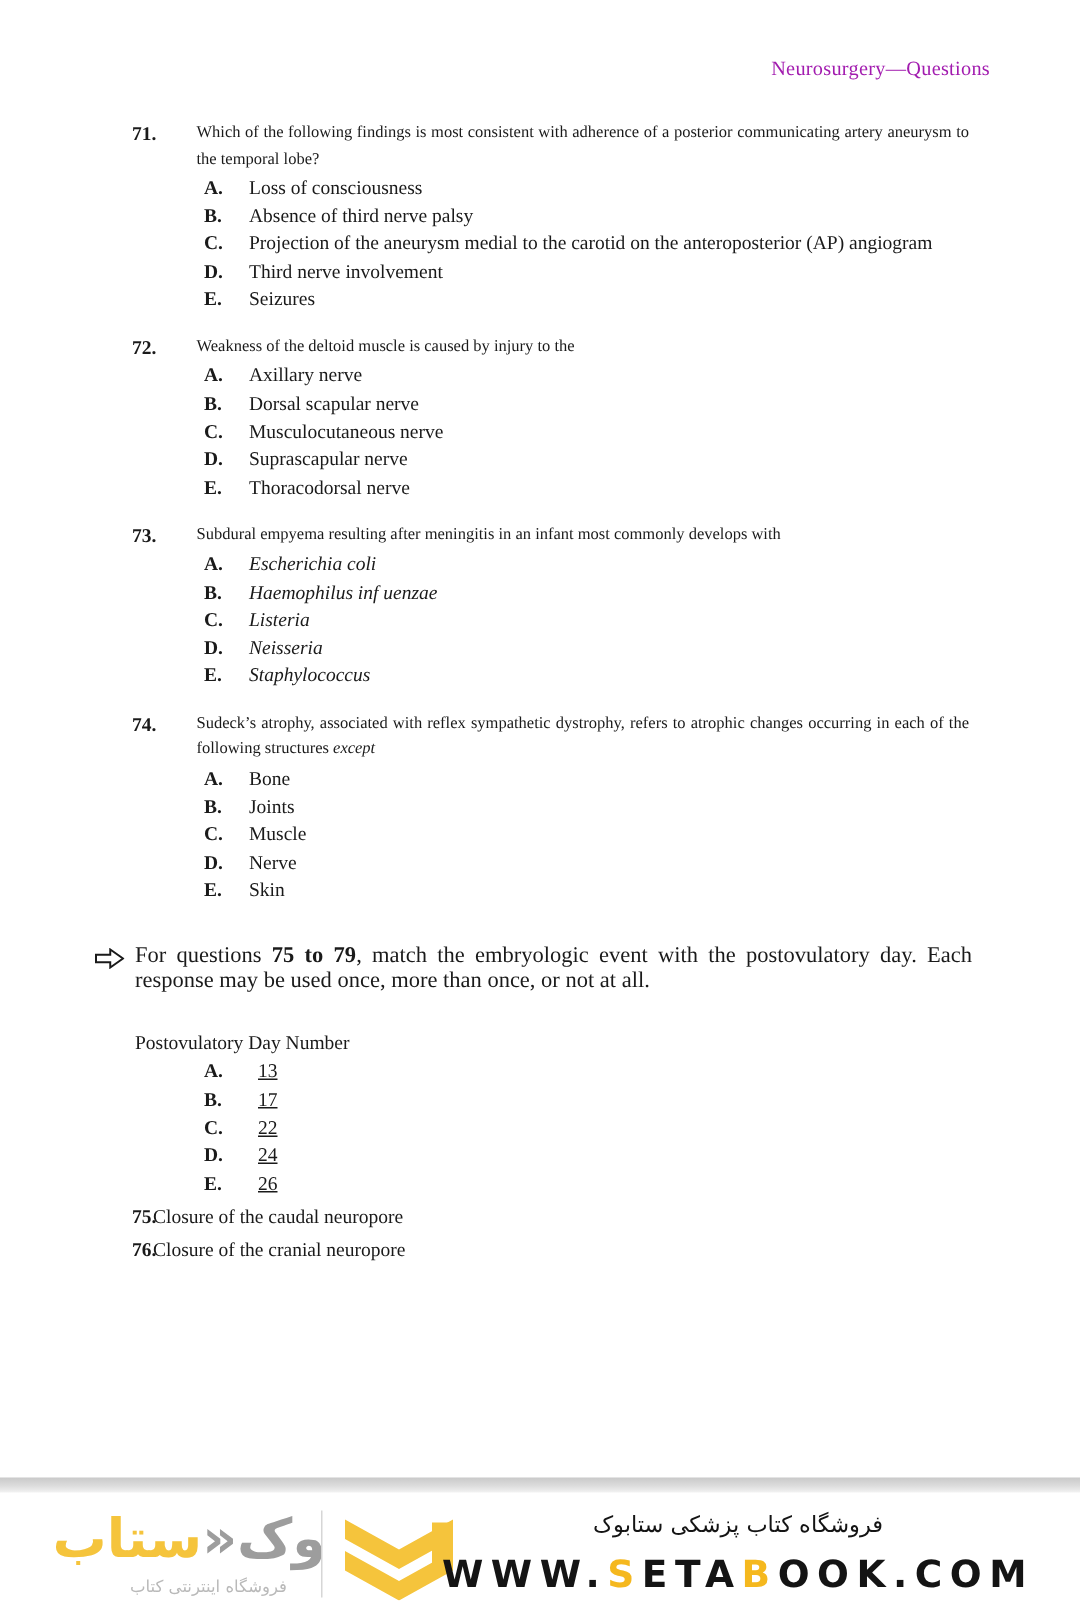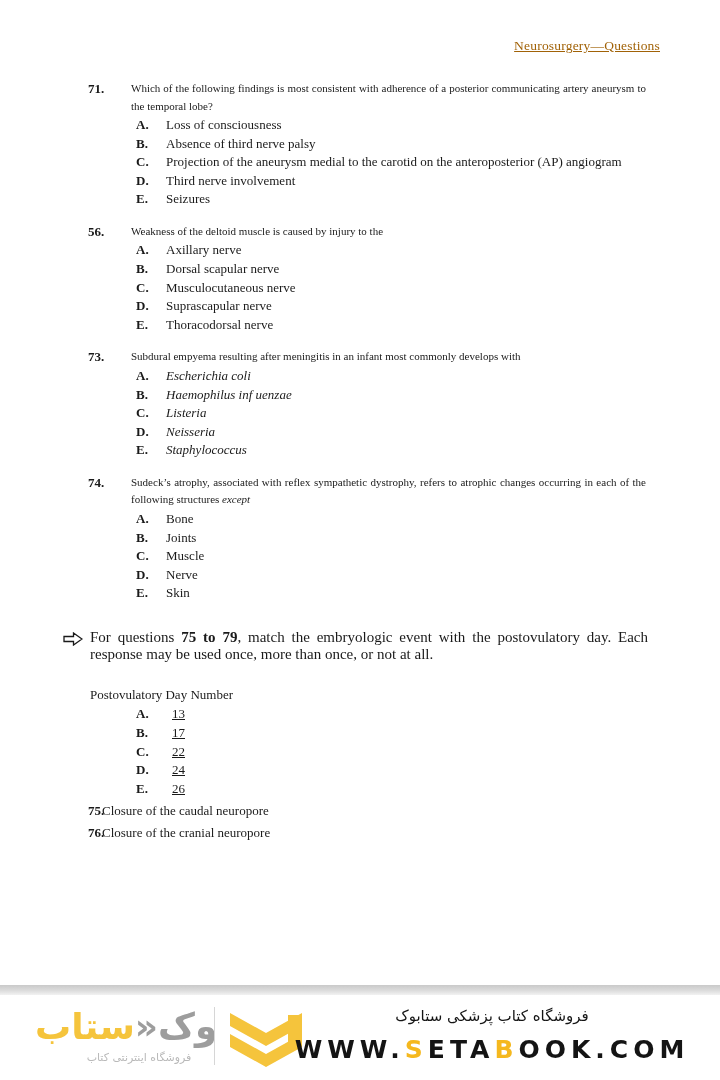--- a/index.html
+++ b/index.html
@@ -27,23 +27,22 @@
     background: #ffffff;
   }
 
   
   .running-head {
     position: absolute;
     right: 60px;
     top: 38px;
     font-size: 13.5px;
     letter-spacing: 0.2px;
-    color: #a16207;
+    color: #a21caf;
     white-space: nowrap;
-    text-decoration: underline;
   }
 
   
   .content {
     position: absolute;
     left: 60px;
     top: 80px;
     width: 600px;
   }
 
@@ -285,21 +284,21 @@
         </div>
         <div class="opt">
           <div class="opt-letter">E.</div>
           <div class="opt-text">Seizures</div>
         </div>
       </div>
     </div>
 
     <div class="qblock">
       <div class="qhead">
-        <div class="qnum">56.</div>
+        <div class="qnum">72.</div>
         <div class="qstem">Weakness of the deltoid muscle is caused by injury to the</div>
       </div>
       <div class="options">
         <div class="opt">
           <div class="opt-letter">A.</div>
           <div class="opt-text">Axillary nerve</div>
         </div>
         <div class="opt">
           <div class="opt-letter">B.</div>
           <div class="opt-text">Dorsal scapular nerve</div>

